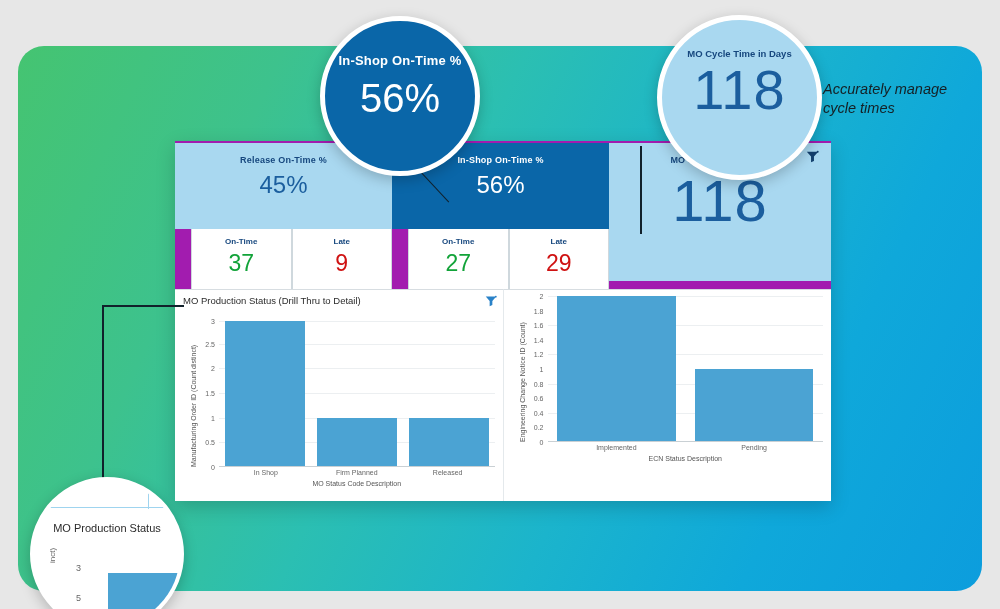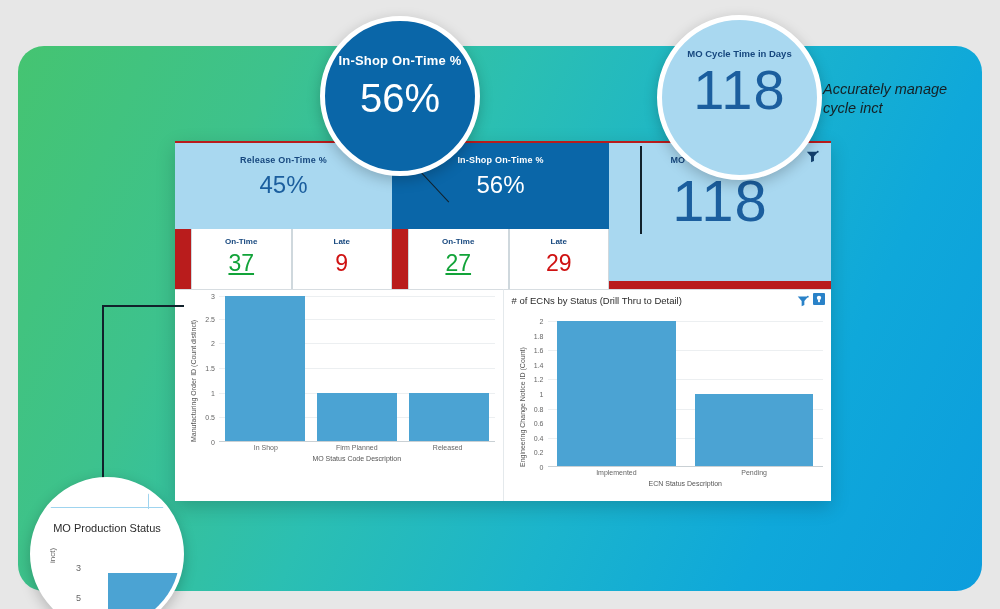--- a/index.html
+++ b/index.html
@@ -14,21 +14,21 @@
   
   .hero{
     position:absolute;left:18px;top:46px;width:964px;height:545px;
     border-radius:26px;
     background:linear-gradient(115deg,#45c471 0%,#3dc28d 22%,#2bbfb2 42%,#1bb4cc 62%,#0fa8da 80%,#0c9ddd 100%);
   }
 
   
   .dash{
     position:absolute;left:175px;top:141px;width:656px;height:360px;
-    background:#b91c1c;
+    background:#a21caf;
     box-shadow:0 6px 18px rgba(0,0,0,.18);
     overflow:hidden;
   }
 
   
   .kpi-band{position:absolute;left:0;top:2px;width:656px;height:138px;display:flex;}
   .kpi-col{position:relative;}
   .kpi-release{width:217px;}
   .kpi-inshop{width:217px;}
   .kpi-cycle{width:222px;background:#a9d8f0;}
@@ -39,21 +39,21 @@
   .kpi-title{font-size:9px;font-weight:bold;letter-spacing:.2px;color:#16477e;}
   .kpi-title.on-dark{color:#ffffff;}
   .kpi-big{font-size:24px;color:#1b5e9e;margin-top:6px;font-weight:400;}
   .kpi-big.on-dark{color:#ffffff;}
 
   .kpi-sub{display:flex;height:64px;background:#ffffff;margin-left:16px;}
   .sub-cell{flex:1;display:flex;flex-direction:column;align-items:center;justify-content:flex-start;padding-top:8px;
             border:1px solid #cfd8dd;border-top:none;box-sizing:border-box;}
   .sub-label{font-size:8px;font-weight:bold;color:#16477e;}
   .sub-val{font-size:23px;margin-top:4px;font-weight:400;}
-  .v-green{color:#12a339;text-decoration:underline;}
+  .v-green{color:#12a339;}
   .v-red{color:#cf1212;}
 
   .cycle-body{position:absolute;left:0;top:0;width:222px;height:138px;background:#a9d8f0;
               display:flex;flex-direction:column;align-items:center;}
   .cycle-title{font-size:9px;font-weight:bold;color:#16477e;margin-top:12px;}
   .cycle-num{font-size:58px;color:#1b5e9e;margin-top:2px;letter-spacing:1px;}
 
   .filter-top{position:absolute;right:12px;top:6px;width:13px;height:13px;}
 
   
@@ -184,20 +184,31 @@
             <path d="M1 2h14l-5.2 6v5.4L6.2 15V8z" fill="#13406e"></path>
             <circle cx="14.4" cy="2.2" r="1.2" fill="#13406e"></circle>
           </svg>
         </div>
       </div>
     </div>
 
     <div class="charts">
 
       <div class="chart-panel left">
+        <div class="chart-head">
+          <div class="chart-title">MO Production Status (Drill Thru to Detail)</div>
+          <div class="chart-icons">
+            <span class="ic-funnel">
+              <svg viewBox="0 0 16 16" width="12" height="12" aria-hidden="true">
+                <path d="M1 2h14l-5.2 6v5.4L6.2 15V8z" fill="#2a82c8"></path>
+                <circle cx="14.4" cy="2.2" r="1.2" fill="#2a82c8"></circle>
+              </svg>
+            </span>
+          </div>
+        </div>
 
         <div class="plot-wrap">
           <div class="ylabel">
             <span>Manufacturing Order ID (Count distinct)</span>
           </div>
           <div class="plot">
             <div class="ticks">
               <div style="top:148px">0</div>
               <div style="top:123.3px">0.5</div>
               <div style="top:98.6px">1</div>
@@ -227,37 +238,20 @@
               <div class="xtick" style="left:17%">In Shop</div>
               <div class="xtick" style="left:50%">Firm Planned</div>
               <div class="xtick" style="left:83%">Released</div>
             </div>
             <div class="xlabel">MO Status Code Description</div>
           </div>
         </div>
       </div>
 
       <div class="chart-panel">
-        <div class="chart-head">
-          <div class="chart-title"># of ECNs by Status (Drill Thru to Detail)</div>
-          <div class="chart-icons">
-            <span class="ic-funnel">
-              <svg viewBox="0 0 16 16" width="12" height="12" aria-hidden="true">
-                <path d="M1 2h14l-5.2 6v5.4L6.2 15V8z" fill="#2a82c8"></path>
-                <circle cx="14.4" cy="2.2" r="1.2" fill="#2a82c8"></circle>
-              </svg>
-            </span>
-            <span class="ic-box">
-              <svg viewBox="0 0 12 12" width="10" height="10" aria-hidden="true">
-                <circle cx="6" cy="4.6" r="2.6" fill="#ffffff"></circle>
-                <rect x="4.9" y="6.8" width="2.2" height="3" fill="#ffffff"></rect>
-              </svg>
-            </span>
-          </div>
-        </div>
 
         <div class="plot-wrap">
           <div class="ylabel">
             <span>Engineering Change Notice ID (Count)</span>
           </div>
           <div class="plot">
             <div class="ticks">
               <div style="top:148px">0</div>
               <div style="top:133.4px">0.2</div>
               <div style="top:118.8px">0.4</div>
@@ -317,17 +311,17 @@
       <div class="mini-y">inct)</div>
       <div class="mini-t1">3</div>
       <div class="mini-t2">5</div>
       <div class="mini-bar"></div>
     </div>
   </div>
 
 
   <div class="ann ann-2">
     <div>Accurately manage</div>
-    <div>cycle inct</div>
+    <div>cycle times</div>
   </div>
 
 
 </div>
 
 </body></html>

